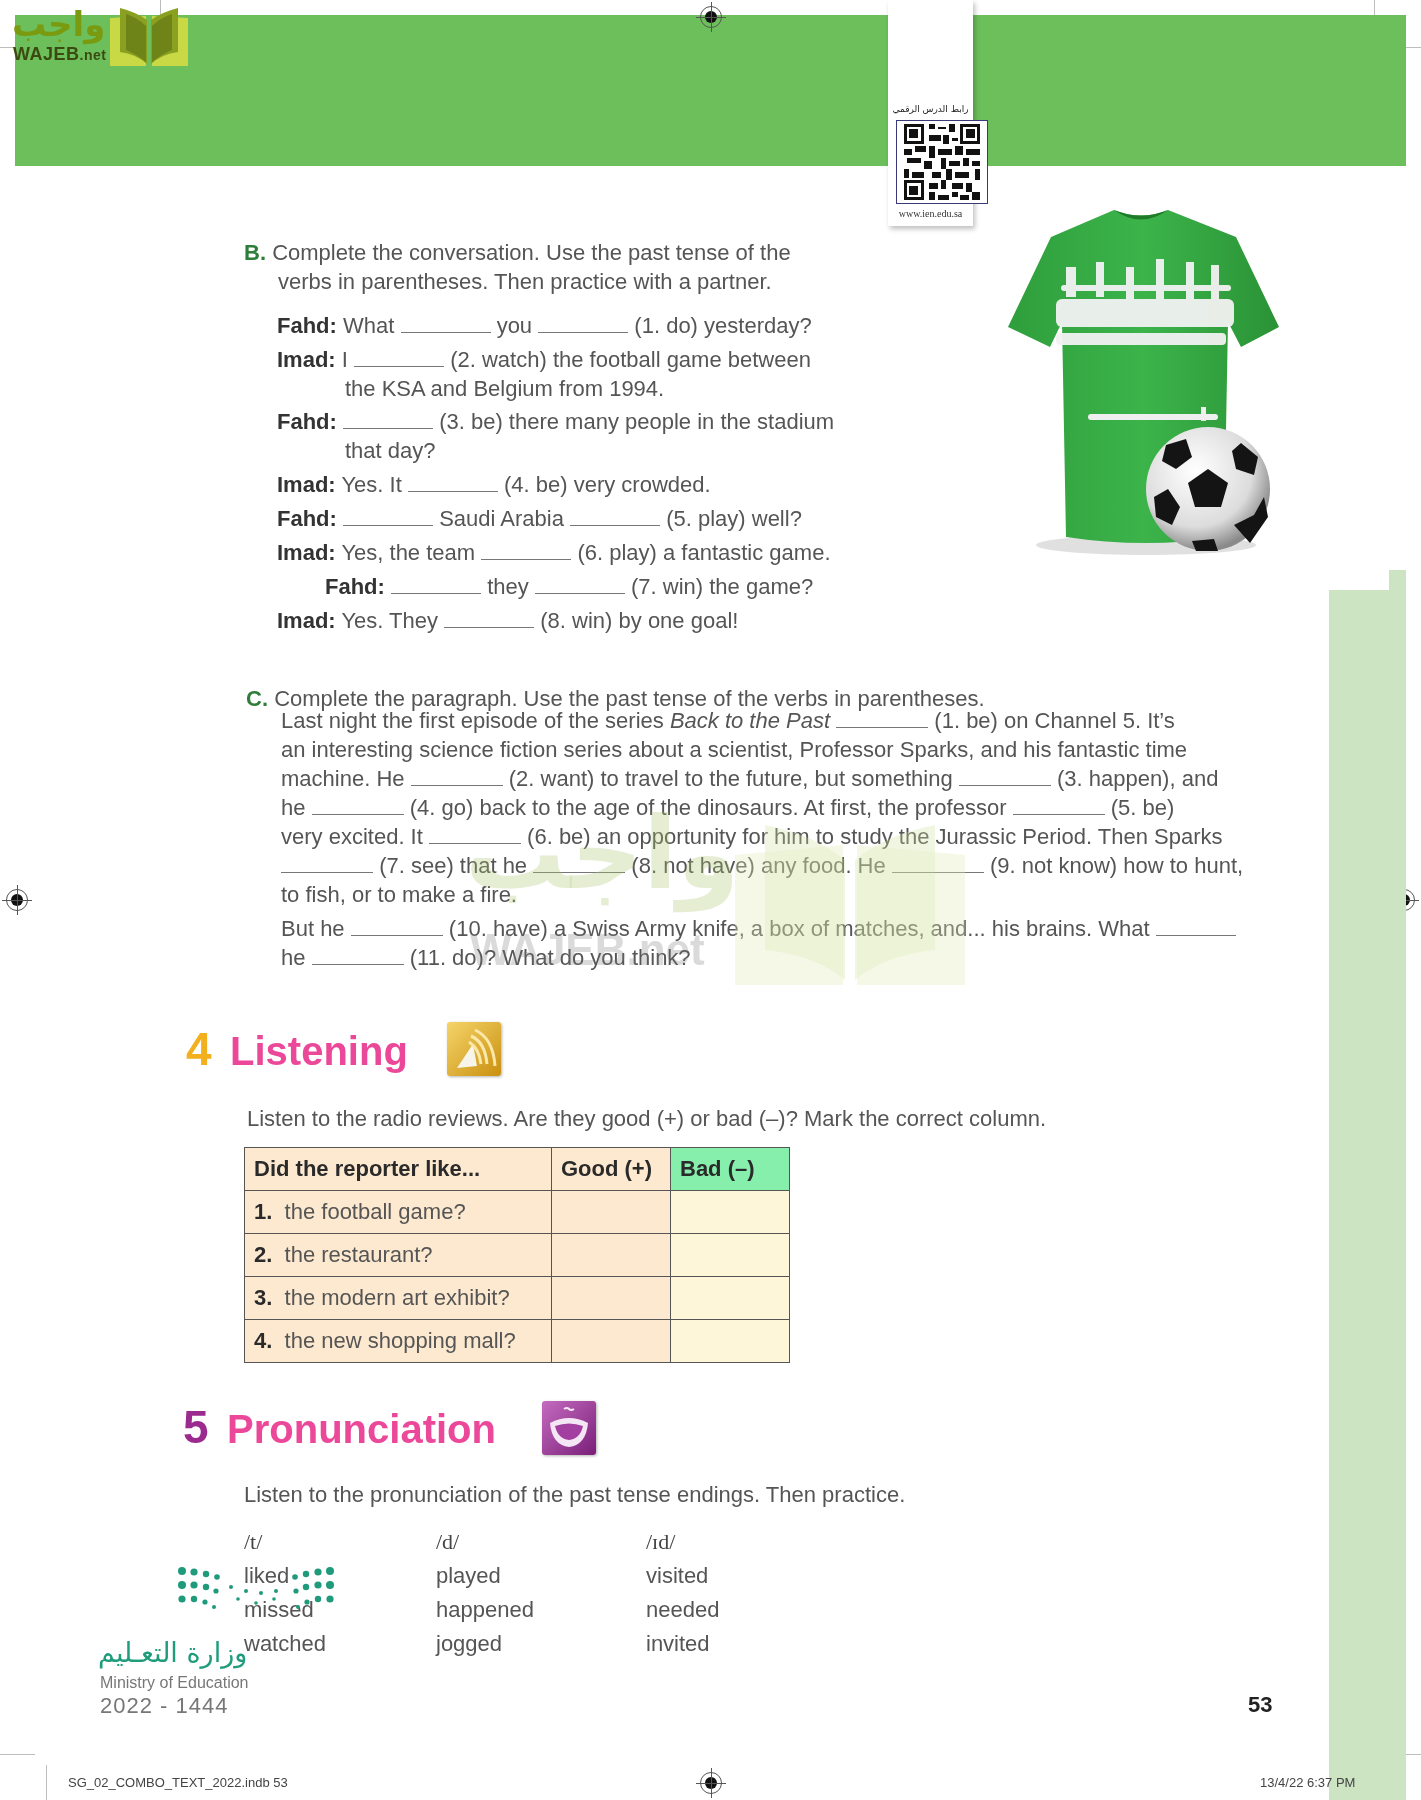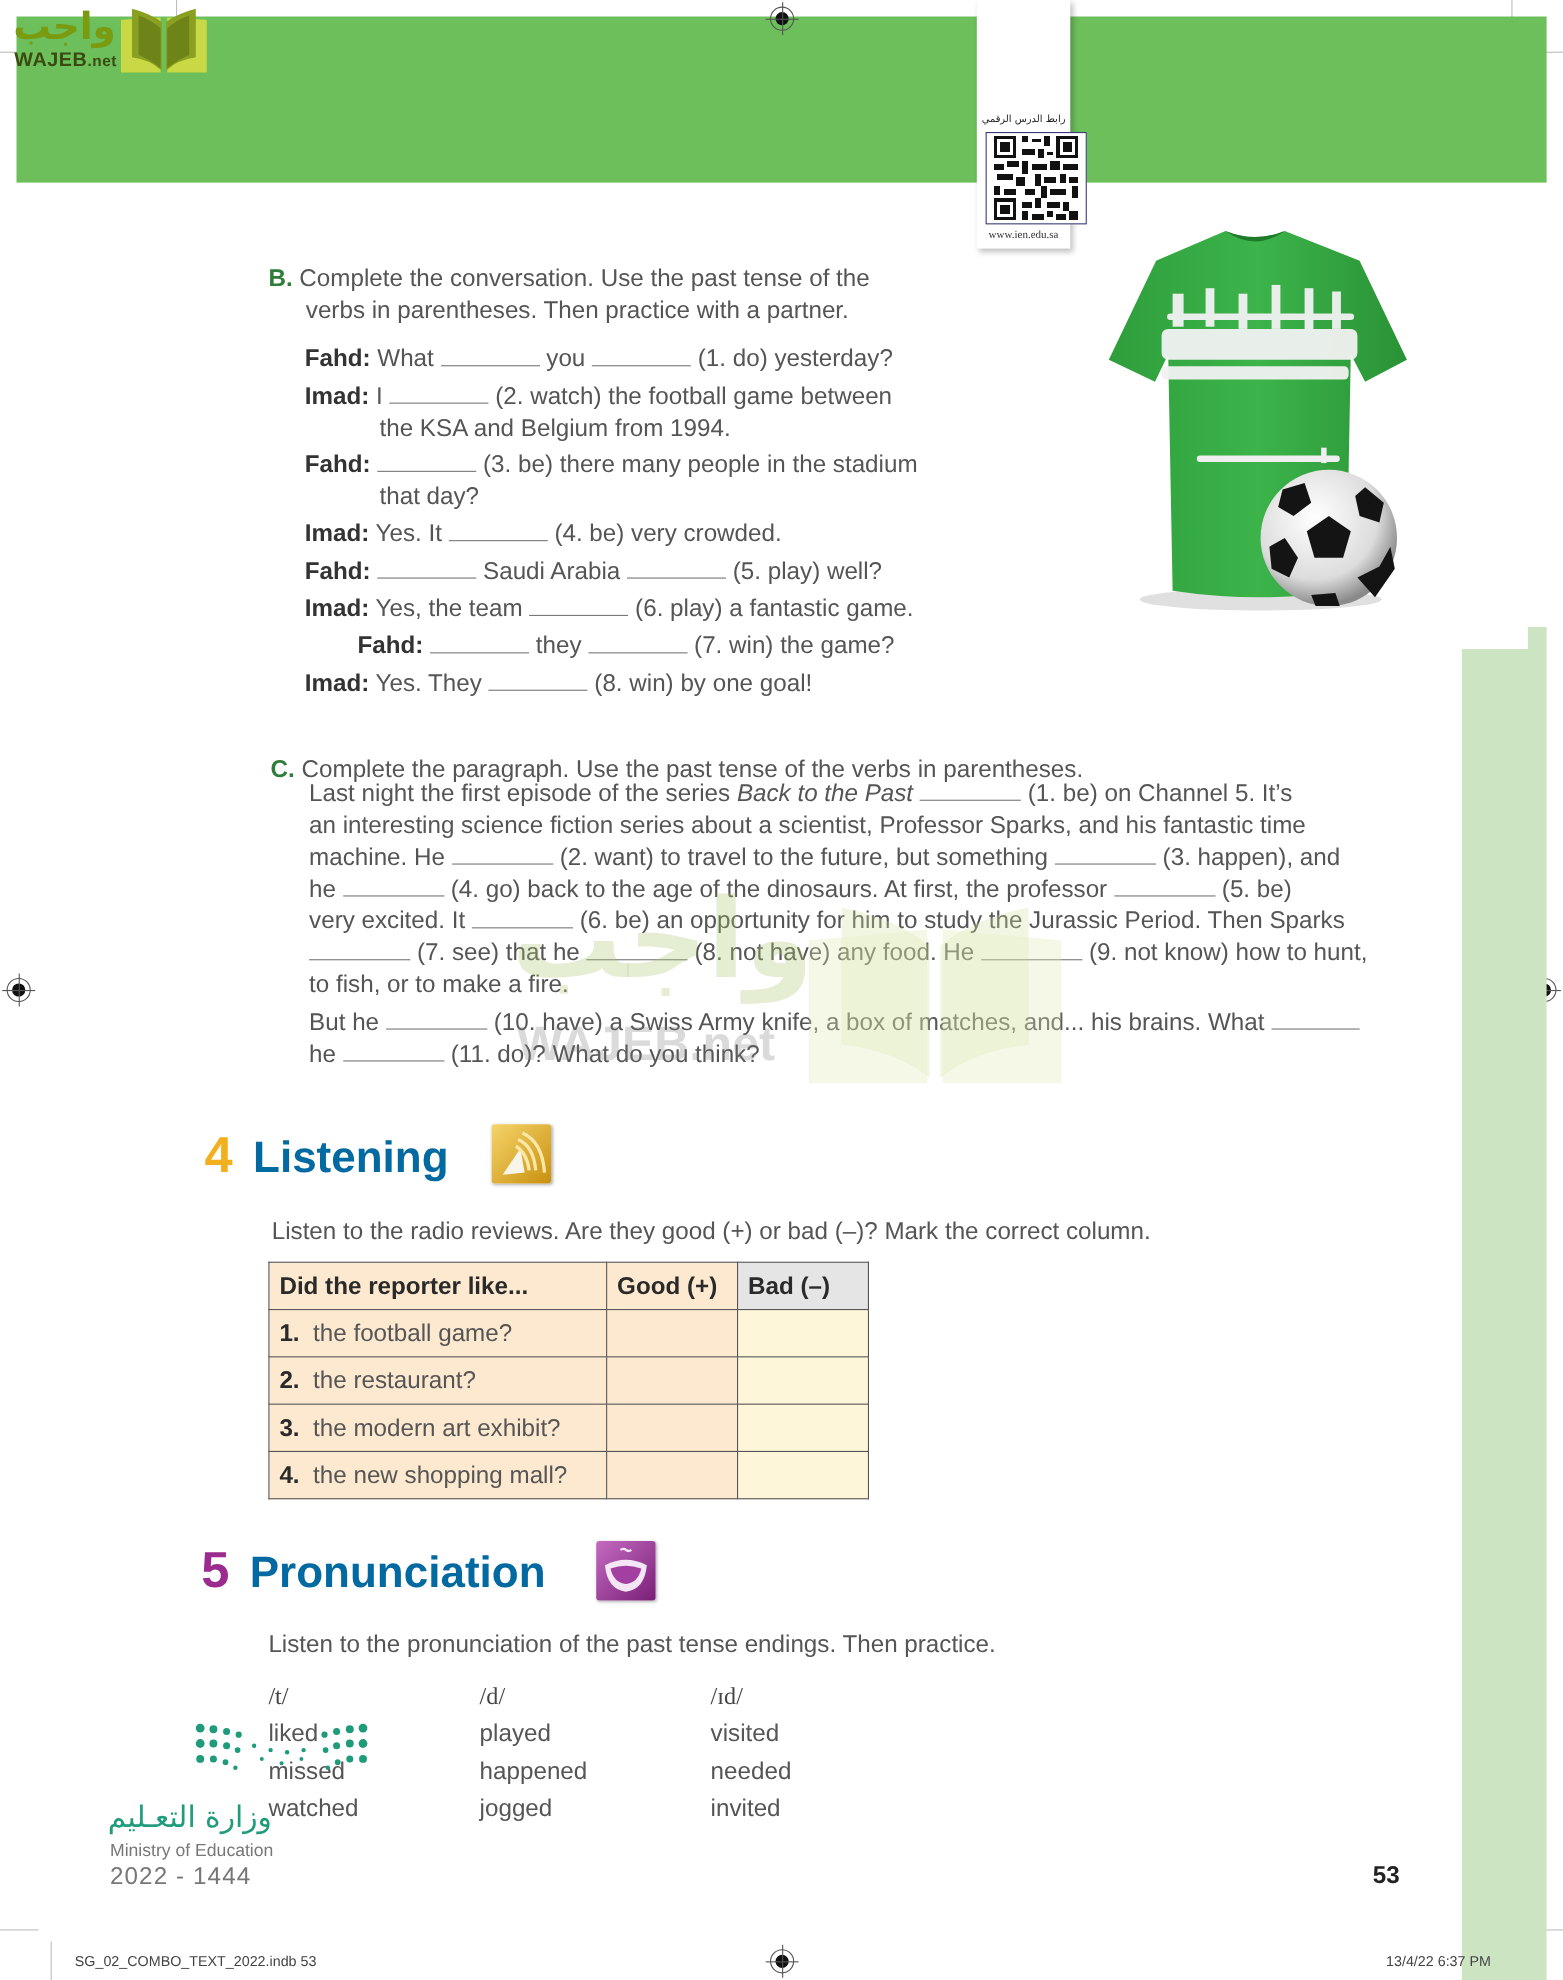--- a/index.html
+++ b/index.html
@@ -30,30 +30,30 @@
 
   .sec-letter { font-weight:bold; color:#2f7d3a; font-size:22px; }
   .instr { font-size:22px; color:#555; line-height:29px; }
   .dlg { left:277px; font-size:22px; line-height:29px; color:#555; }
   .dlg .spk { font-weight:bold; color:#333; display:inline-block; }
   .blank { display:inline-block; border-bottom:1px solid #777; height:18px; vertical-align:baseline; }
   .para { left:281px; width:1010px; font-size:22px; line-height:29px; color:#555; }
   .para i { font-style:italic; }
 
   .sec-num { font-weight:bold; font-size:46px; }
-  .sec-title { font-weight:bold; font-size:40px; color:#0369a1; }
+  .sec-title { font-weight:bold; font-size:40px; color:#ec4899; }
   .icon-box { width:54px; height:54px; border-radius:3px; box-shadow:1px 1px 3px rgba(0,0,0,0.3); }
 
   table.rev { position:absolute; left:244px; top:1147px; border-collapse:collapse; font-size:22px; }
   table.rev td, table.rev th { border:1.5px solid #555; height:42px; padding:0 9px; text-align:left; color:#555; }
   table.rev th { font-weight:bold; color:#2a2a2a; background:#fde9d0; }
   table.rev td.c0 { background:#fde9d0; width:288px; }
   table.rev td.c1 { background:#fde9d0; width:100px; }
   table.rev td.c2 { background:#fdf6d8; width:100px; }
-  table.rev th.h2 { background:#e5e5e5; }
+  table.rev th.h2 { background:#86efac; }
   table.rev b { color:#2a2a2a; }
 
   .pron-head { font-family:"Liberation Serif", serif; font-size:22px; color:#444; }
   .pron-word { font-size:22px; color:#555; }
 
   .moe { left:98px; top:1565px; }
   .moe-ar { position:absolute; left:0; top:72px; font-family:"DejaVu Sans", sans-serif; font-size:27px; color:#1e9c7b; white-space:nowrap; }
   .moe-en { position:absolute; left:2px; top:109px; font-size:16px; color:#777; white-space:nowrap; }
   .moe-yr { position:absolute; left:2px; top:128px; font-size:22px; color:#777; white-space:nowrap; letter-spacing:1px; }
 

